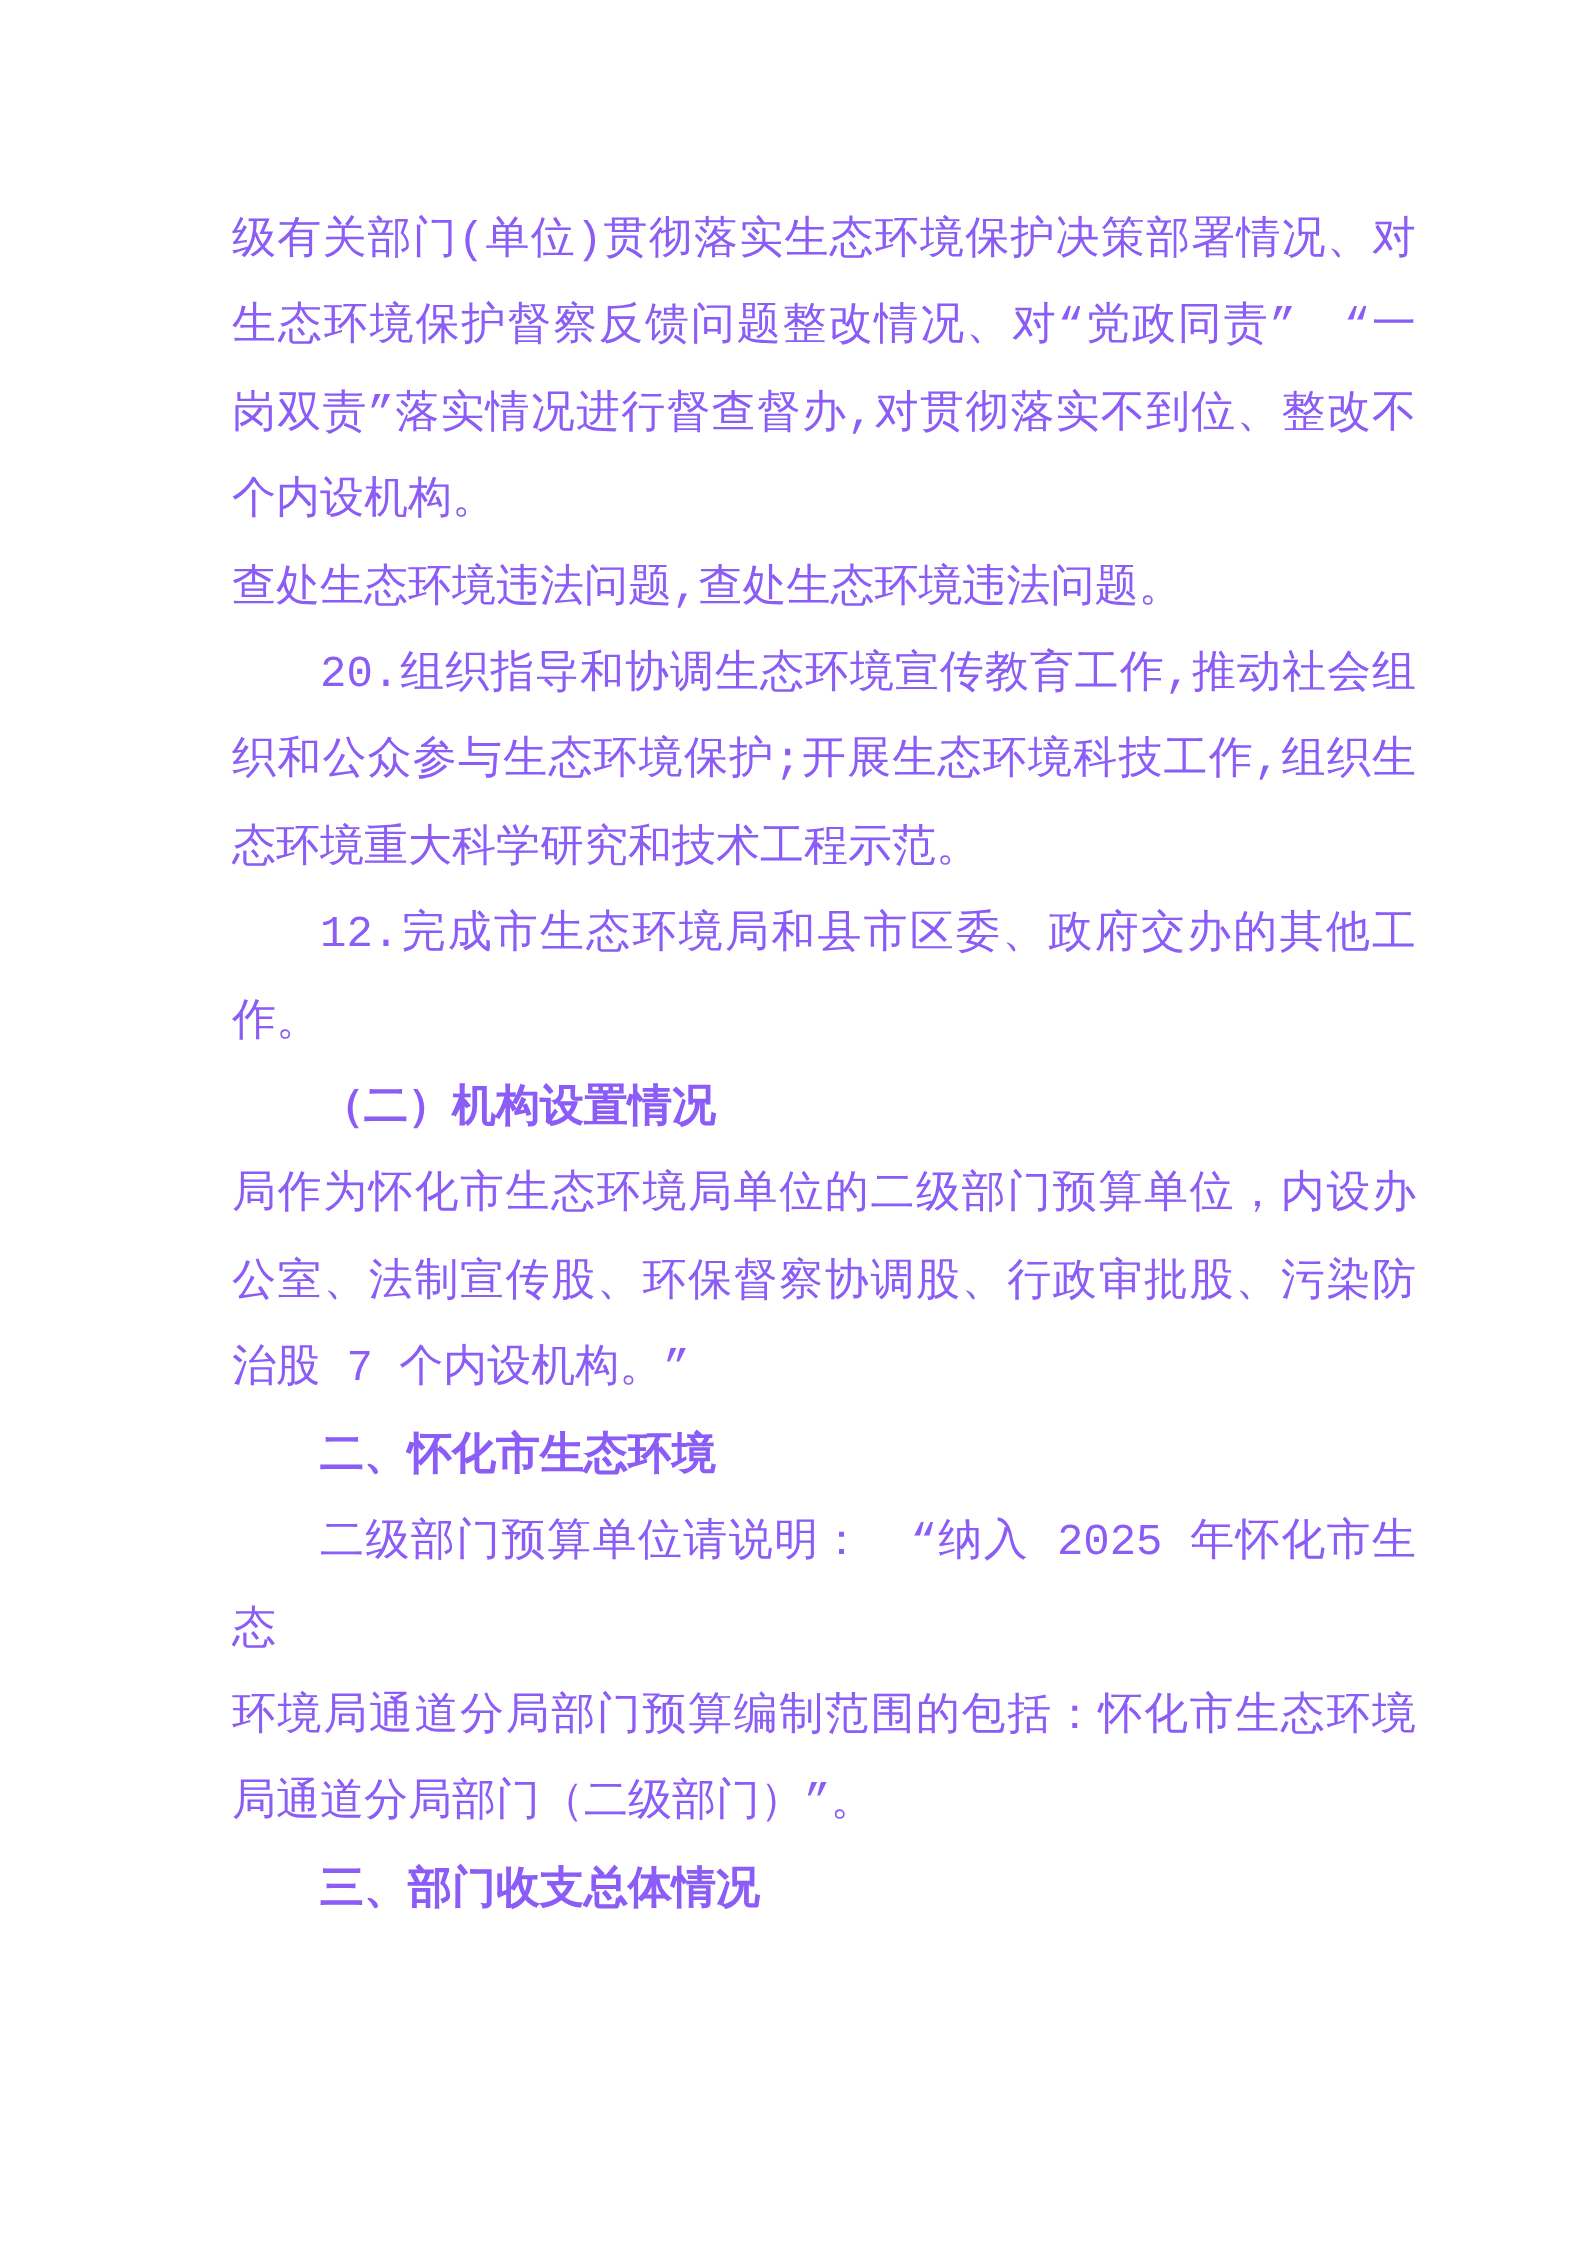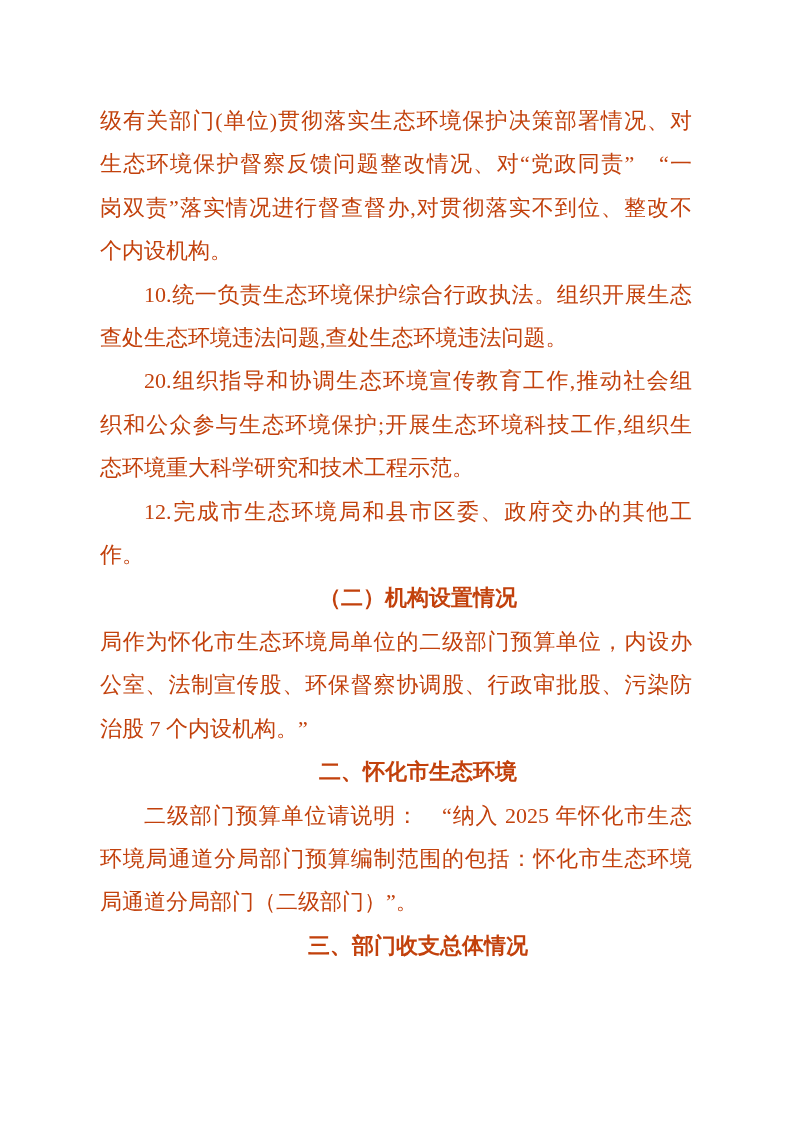--- a/index.html
+++ b/index.html
@@ -10,57 +10,55 @@
   .page {
     position: relative;
     width: 793px;
     height: 1122px;
     margin: 0 auto;
     background: #ffffff;
     overflow: hidden;
   }
   .text-block {
     position: absolute;
-    left: 100px;
+    left: 116px;
     top: 99px;
     width: 592px;
-    color: #c2410c;
-    font-family: Liberation Serif, serif;
+    color: #8b5cf6;
+    font-family: Liberation Mono, monospace;
     font-size: 22px;
     line-height: 43.4px;
   }
   .line {
     min-height: 43.4px;
     text-align: left;
   }
   
   .j {
     text-align: justify;
     text-align-last: justify;
   }
   
   .ind {
     text-indent: 2em;
-    text-align: center;
   }
   
   .b {
     font-weight: bold;
   }
 </style>
 </head>
 <body>
 
 <div class="page">
   <div class="text-block">
     <div class="line j">级有关部门(单位)贯彻落实生态环境保护决策部署情况、对</div>
     <div class="line j">生态环境保护督察反馈问题整改情况、对“党政同责”　“一</div>
     <div class="line j">岗双责”落实情况进行督查督办,对贯彻落实不到位、整改不</div>
     <div class="line">个内设机构。</div>
-    <div class="line ind j">10.统一负责生态环境保护综合行政执法。组织开展生态</div>
     <div class="line">查处生态环境违法问题,查处生态环境违法问题。</div>
     <div class="line ind j">20.组织指导和协调生态环境宣传教育工作,推动社会组</div>
     <div class="line j">织和公众参与生态环境保护;开展生态环境科技工作,组织生</div>
     <div class="line">态环境重大科学研究和技术工程示范。</div>
     <div class="line ind j">12.完成市生态环境局和县市区委、政府交办的其他工</div>
     <div class="line">作。</div>
     <div class="line ind b">（二）机构设置情况</div>
     <div class="line j">局作为怀化市生态环境局单位的二级部门预算单位，内设办</div>
     <div class="line j">公室、法制宣传股、环保督察协调股、行政审批股、污染防</div>
     <div class="line">治股 7 个内设机构。”</div>

